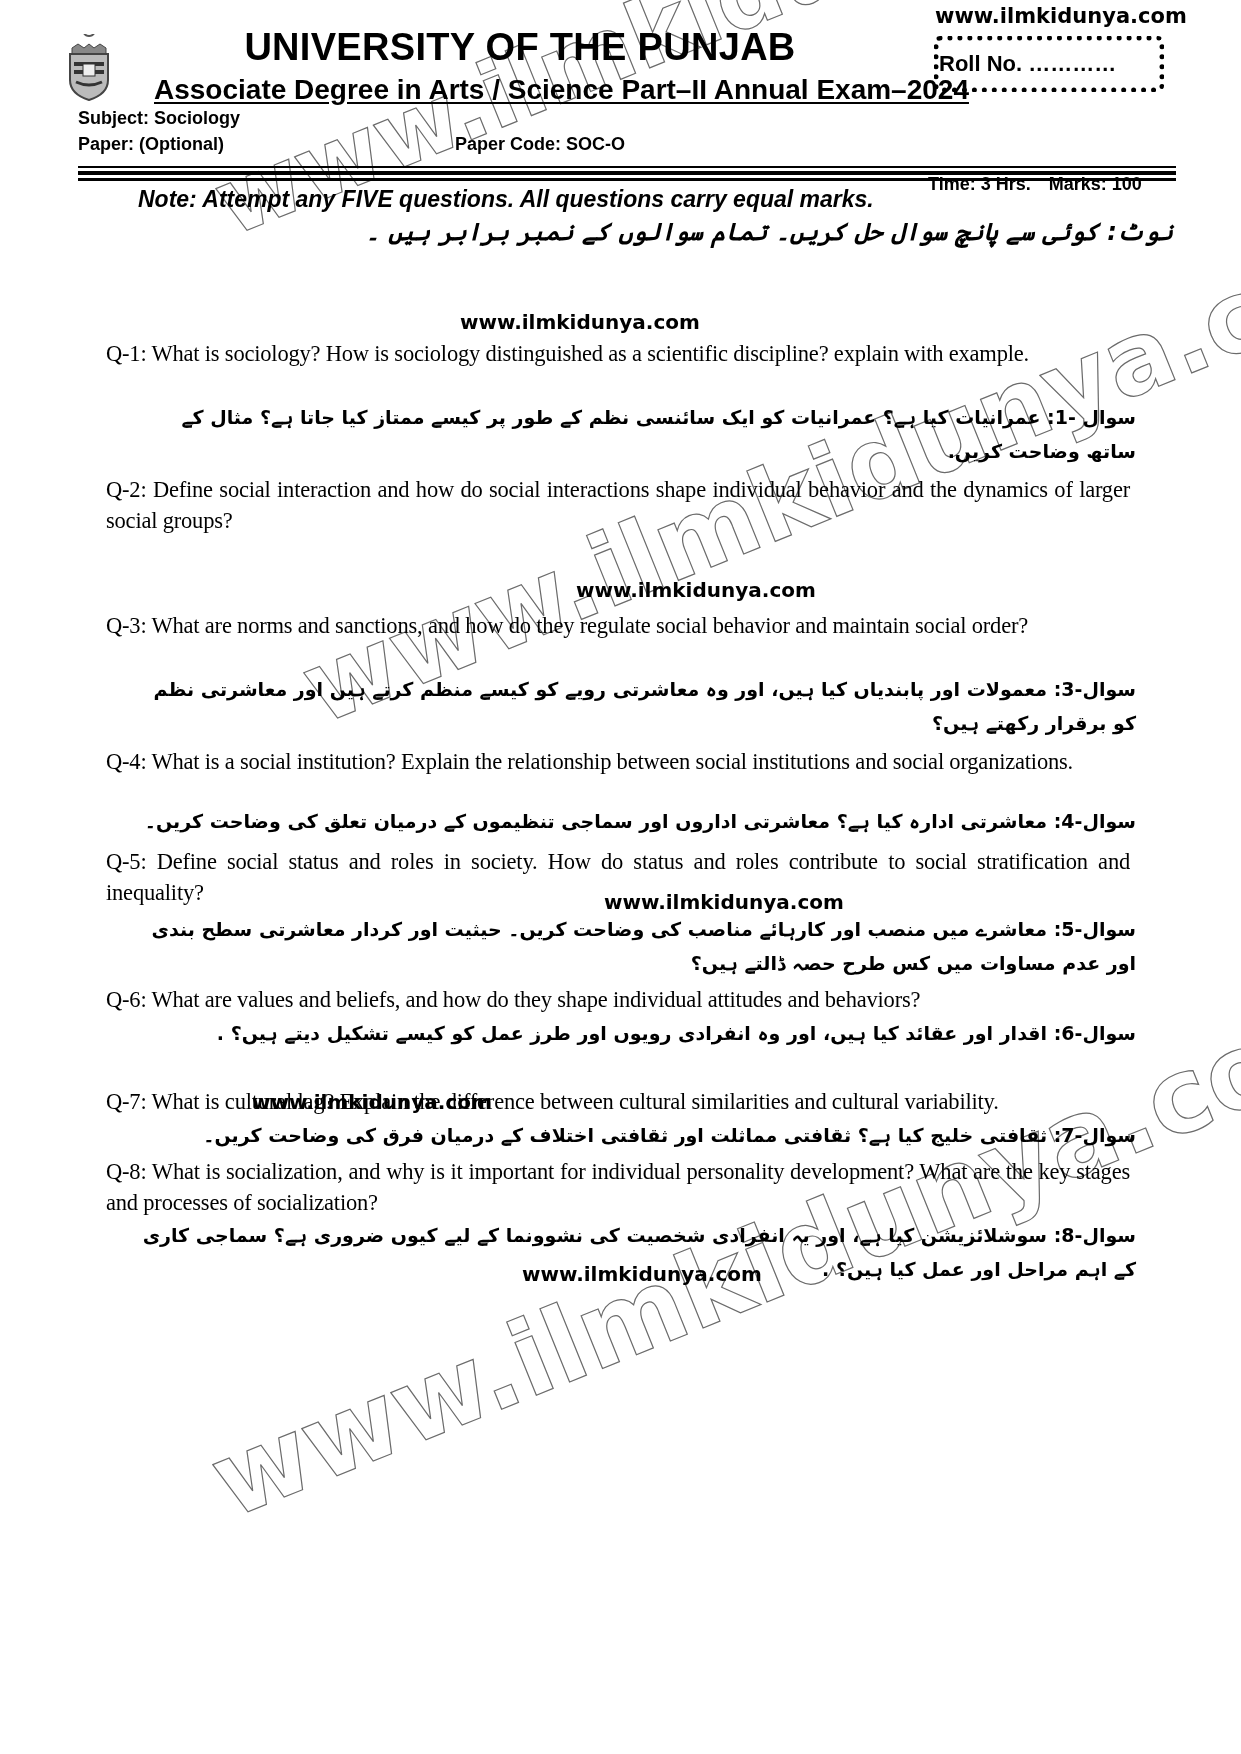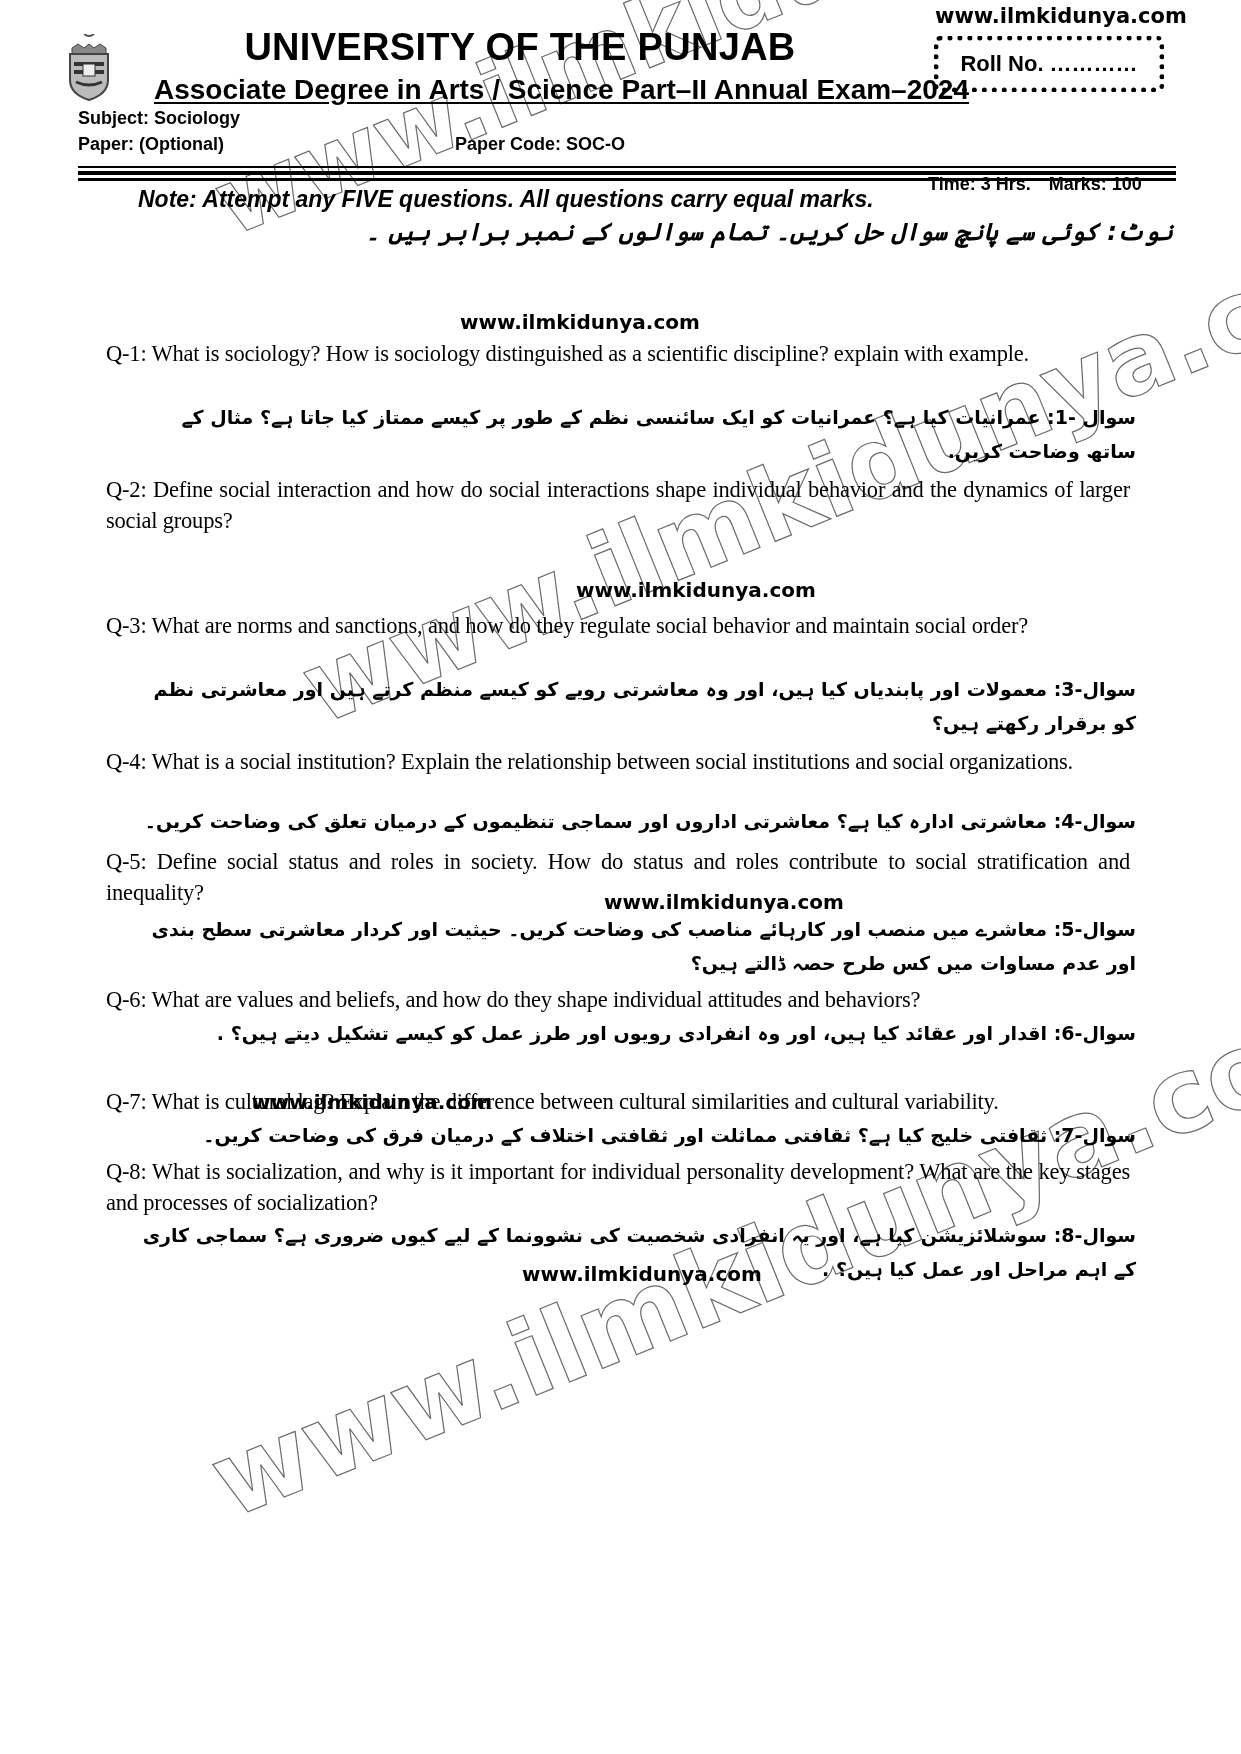--- a/index.html
+++ b/index.html
@@ -17,21 +17,21 @@
       font-size: 38px; letter-spacing: 0.3px;
     }
     .exam-title {
       left: 154px; top: 74px; font-weight: bold; font-size: 28px;
       text-decoration: underline; text-underline-offset: 3px;
     }
     .site-top { left: 935px; top: 4px; font-weight: bold; font-size: 21px; font-family: "DejaVu Sans", sans-serif; }
     .roll-box {
       left: 934px; top: 36px; width: 230px; height: 56px;
       border: 5px dotted #000; border-radius: 6px; box-sizing: border-box;
-      display: flex; align-items: center; justify-content: center;
+      display: flex; align-items: center; justify-content: flex-start;
       font-weight: bold; font-size: 22px;
     }
     .meta { font-weight: bold; font-size: 18px; text-align: right; }
     .subject { left: 78px; top: 108px; }
     .paper { left: 78px; top: 134px; }
     .paper-code { left: 455px; top: 134px; }
     .time-marks { left: 928px; top: 138px; margin-top: 36px; }
     .time-marks span + span { margin-left: 18px; }
     .rule { left: 78px; width: 1098px; background: #000; }
     .r1 { top: 166px; height: 2px; }

